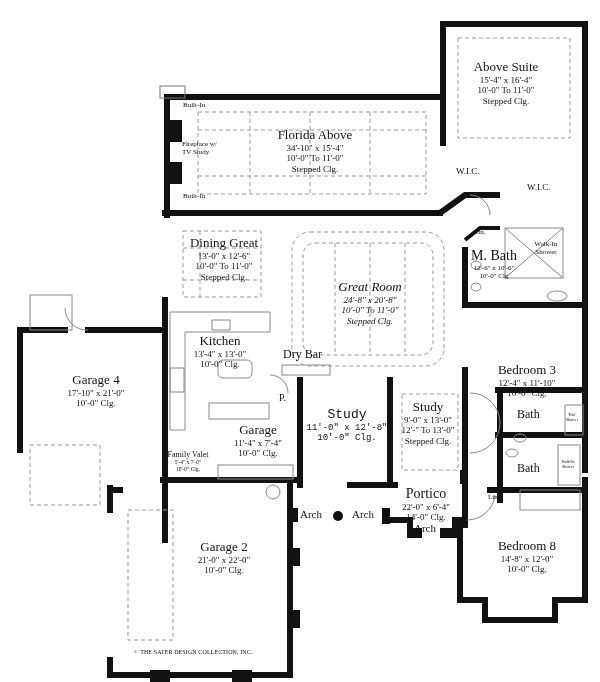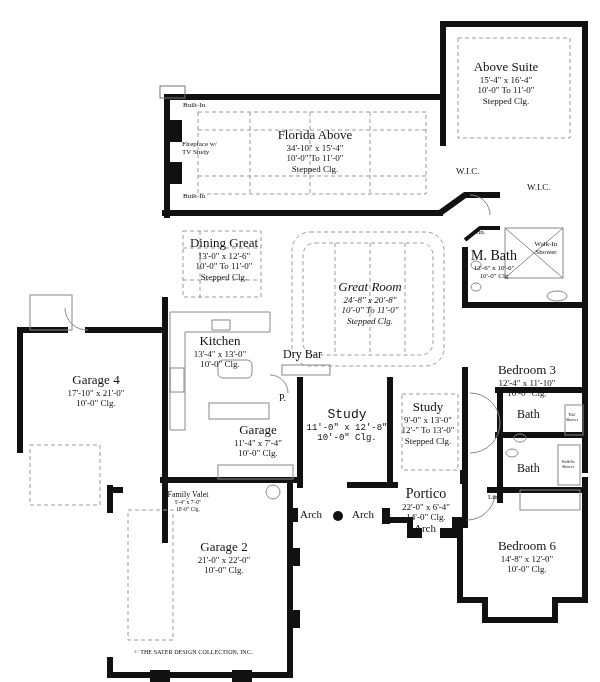--- a/index.html
+++ b/index.html
@@ -2,21 +2,21 @@
 <html><head>
 <meta charset="utf-8">
 <style>
   html, body { margin:0; padding:0; background:#ffffff; }
   body { width:600px; height:682px; position:relative; overflow:hidden; font-family:"Liberation Serif", serif; color:#111; }
   #plan { position:absolute; left:0; top:0; width:600px; height:682px; }
   .lbl { position:absolute; text-align:center; line-height:1.15; white-space:nowrap; transform:translateX(-50%); }
   .lbl .t { display:block; font-size:13px; }
   .lbl .d { display:block; font-size:9px; }
   .small .t { font-size:14px; }
-  .tiny .t { font-size:8px;margin-top:40px; }
+  .tiny .t { font-size:8px; }
   .tiny .d { font-size:5.5px; }
   .note { position:absolute; font-size:8px; line-height:1.2; white-space:nowrap; }
   .copyright { position:absolute; font-size:6px; letter-spacing:0.1px; white-space:nowrap; }
 </style>
 </head>
 <body>
 
 <svg id="plan" viewBox="0 0 600 682" xmlns="http://www.w3.org/2000/svg">
   <g fill="none" stroke="#111" stroke-width="6" stroke-linecap="square">
 
@@ -190,21 +190,21 @@
   <span class="t">Portico</span>
   <span class="d">22'-0" x 6'-4"</span>
   <span class="d">14'-0"  Clg.</span>
 </div>
 <div class="lbl" style="left:224px;top:523px;margin-top:17px;">
   <span class="t">Garage 2</span>
   <span class="d">21'-0" x 22'-0"</span>
   <span class="d">10'-0"  Clg.</span>
 </div>
 <div class="lbl" style="left:527px;top:539px;">
-  <span class="t">Bedroom 6</span>
+  <span class="t">Bedroom 8</span>
   <span class="d">14'-8" x 12'-0"</span>
   <span class="d">10'-0" Clg.</span>
 </div>
 
 <div class="note" style="left:456px;top:166px;font-size:9px;">W.I.C.</div>
 <div class="note" style="left:527px;top:182px;font-size:9px;">W.I.C.</div>
 <div class="note" style="left:474px;top:228px;font-size:7px;">Lin.</div>
 <div class="note" style="left:531px;top:240px;font-size:7px;text-align:center;width:30px;white-space:normal;">Walk-In Shower</div>
 <div class="note" style="left:517px;top:407px;font-size:12px;">Bath</div>
 <div class="note" style="left:563px;top:413px;font-size:4px;width:18px;white-space:normal;text-align:center;">Tub/ Shower</div>

